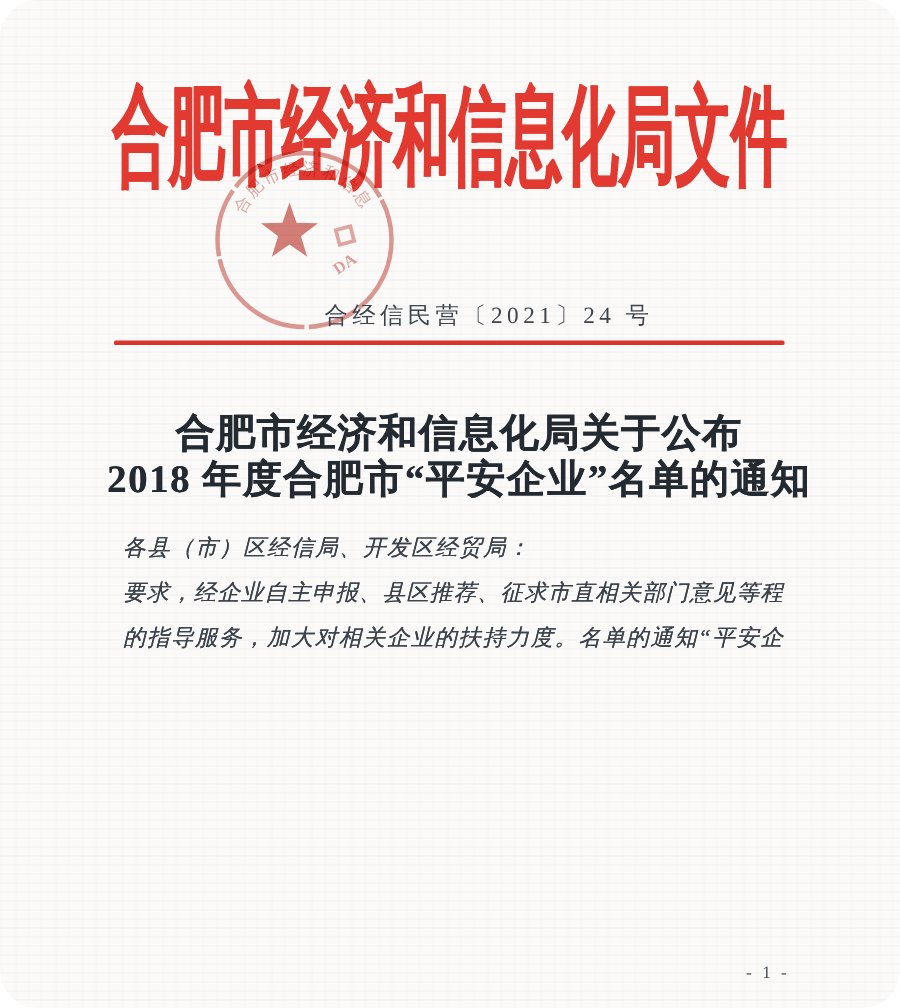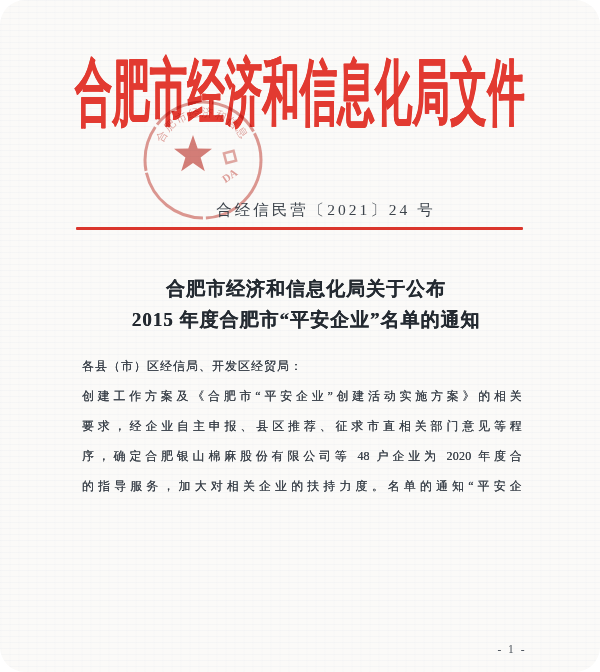--- a/index.html
+++ b/index.html
@@ -57,31 +57,32 @@
   }
   .red-divider{
     position:absolute;top:227px;left:76px;width:447px;height:2.5px;
     background:var(--line-red);
     border-radius:1px;
   }
   .document-title{
     position:absolute;top:274px;left:30px;right:30px;
     transform:translateX(6px);
     text-align:center;
-    font-size:19px;line-height:30.5px;
+    font-size:26px;line-height:30.5px;
     font-weight:bold;
     color:var(--title-color);
     letter-spacing:1px;
     text-shadow:0.3px 0 0 currentColor;
   }
   .body-text{
     position:absolute;top:351px;left:82px;width:440px;
-    font-size:12px;
+    font-size:15px;
     color:var(--body-color);
     letter-spacing:1px;
+    font-style:italic;
   }
   .body-line{
     height:30px;line-height:30px;
     white-space:nowrap;
     text-shadow:0 0 0.4px currentColor;
   }
   .body-line.fill{
     white-space:normal;
     text-align:justify;
     text-align-last:justify;
@@ -117,25 +118,23 @@
     <text x="86" y="90" transform="rotate(-34 86 86)" font-size="11" fill="var(--seal-red)" opacity="0.55" font-weight="bold">DA</text>
     <rect x="88" y="58" width="10" height="10" fill="none" stroke="var(--seal-red)" stroke-width="2.5" opacity="0.5" transform="rotate(75 93 63)"></rect>
   </svg>
 
   <div class="doc-number">合经信民营〔2021〕24 号</div>
 
   <div class="red-divider"></div>
 
   <div class="document-title">
     <div>合肥市经济和信息化局关于公布</div>
-    <div>2015 年度合肥市“平安企业”名单的通知</div>
+    <div>2018 年度合肥市“平安企业”名单的通知</div>
   </div>
 
   <div class="body-text">
       <div class="body-line">各县（市）区经信局、开发区经贸局：</div>
-      <div class="body-line fill">创建工作方案及《合肥市“平安企业”创建活动实施方案》的相关</div>
       <div class="body-line fill">要求，经企业自主申报、县区推荐、征求市直相关部门意见等程</div>
-      <div class="body-line fill">序，确定合肥银山棉麻股份有限公司等 48 户企业为 2020 年度合</div>
       <div class="body-line fill">的指导服务，加大对相关企业的扶持力度。名单的通知“平安企</div>
     </div>
 
   <div class="page-number">- 1 -</div>
 </div>
 
 </body></html>

